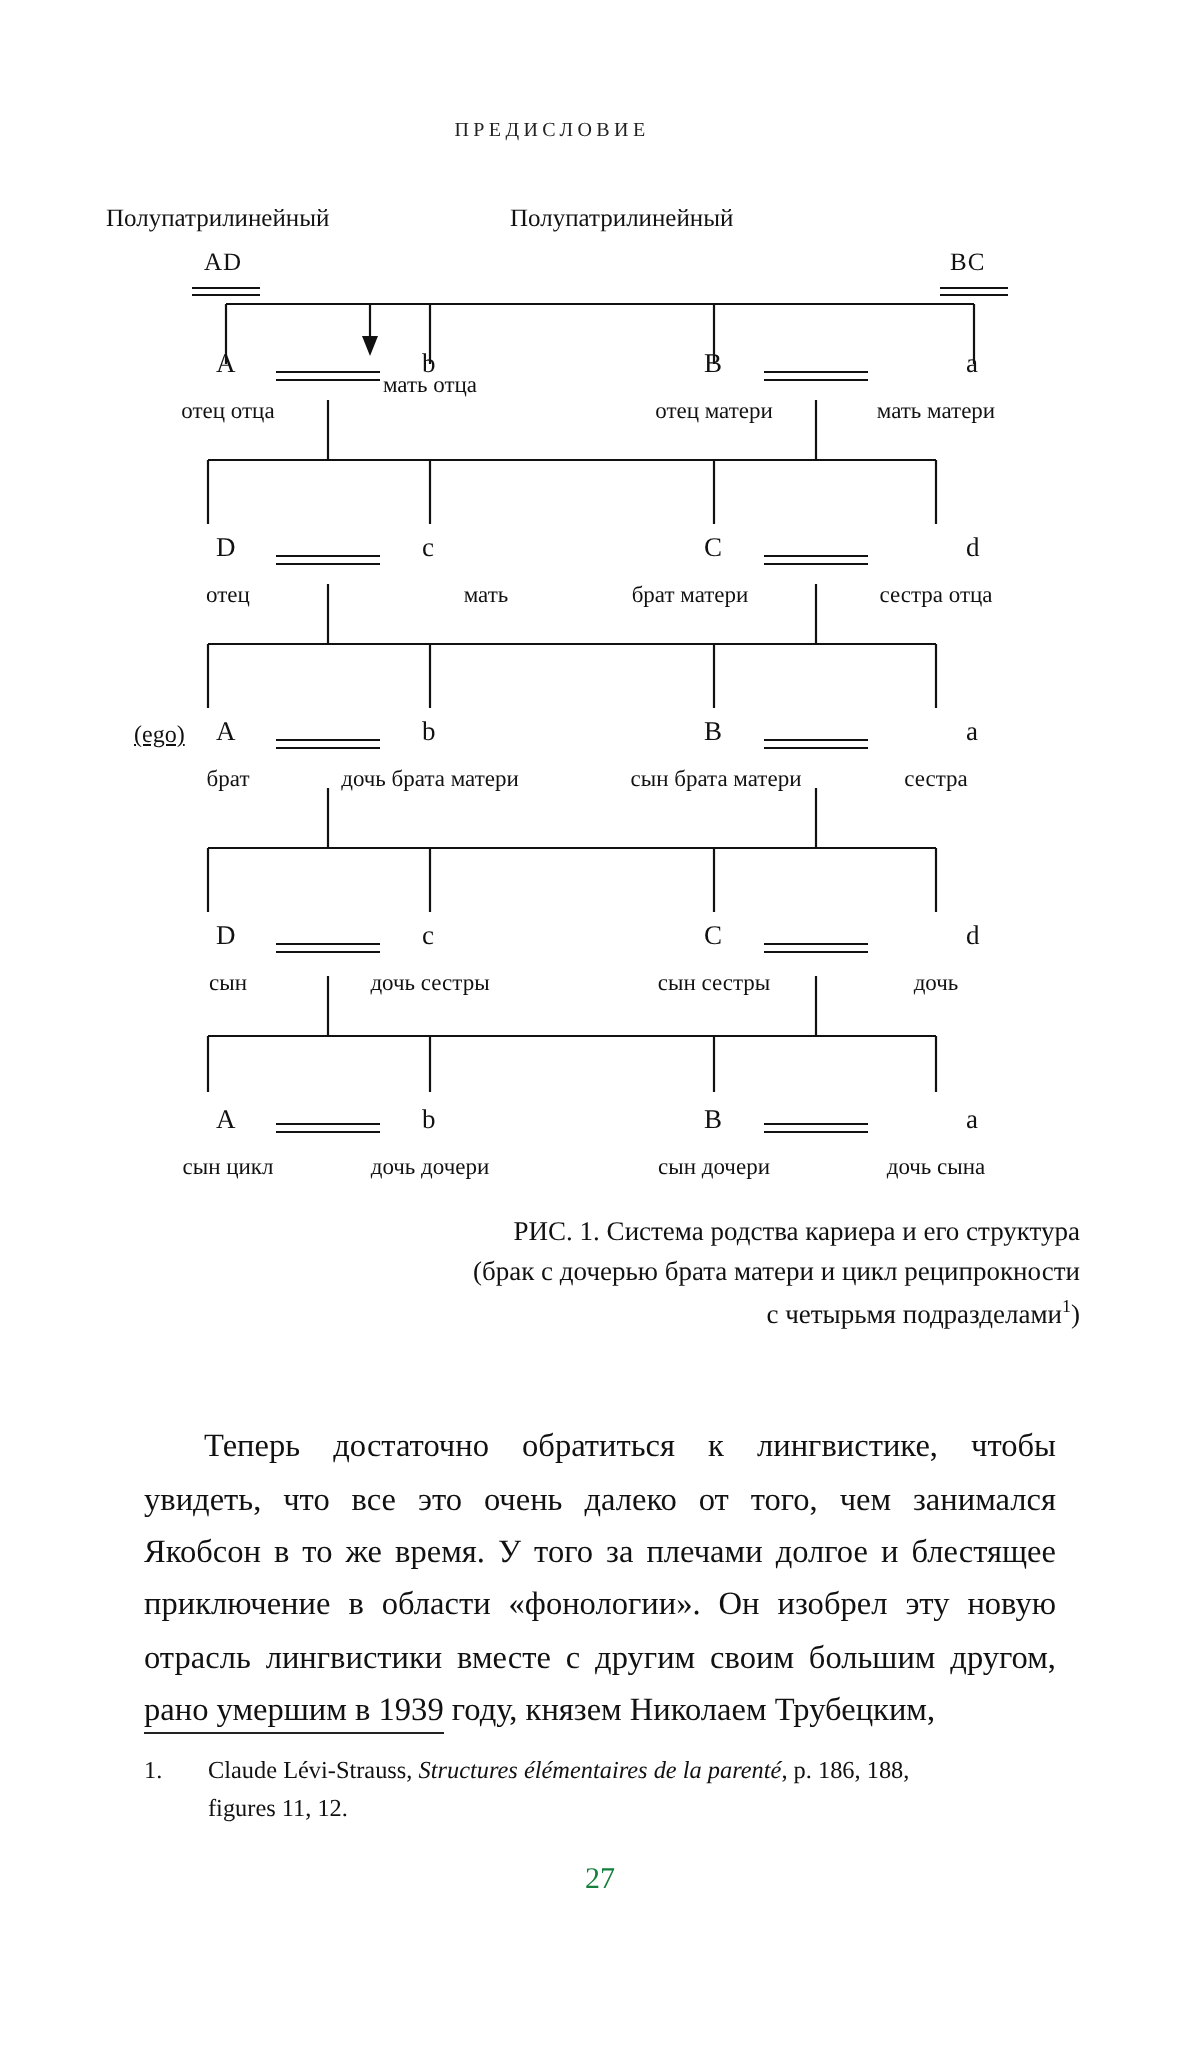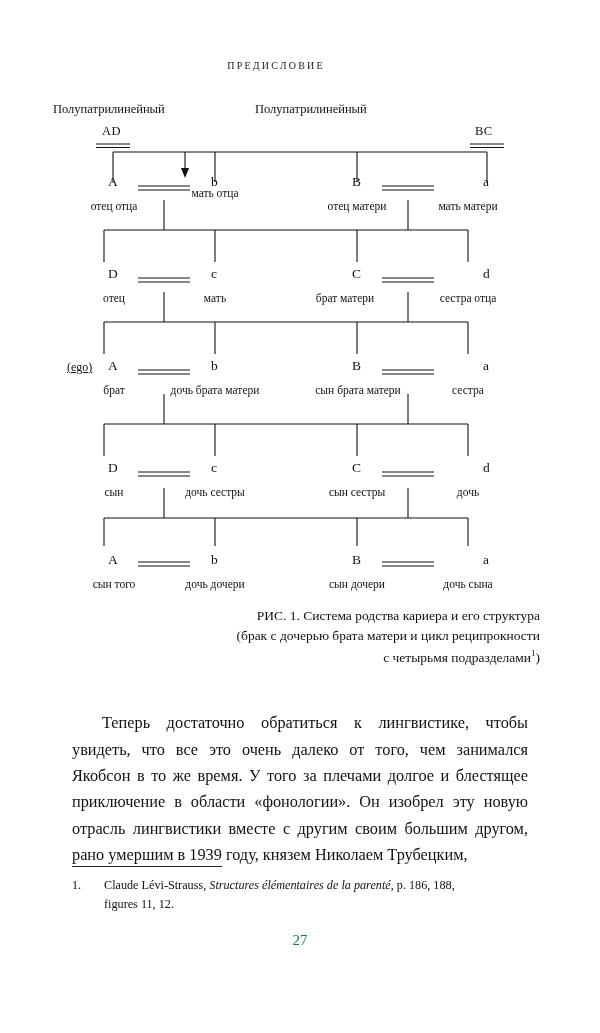--- a/index.html
+++ b/index.html
@@ -237,21 +237,21 @@
     <div class="lbl rel" style="left:4px; top:104px; width:100px;">отец отца</div>
     <div class="lbl rel" style="left:105px; top:91px; width:100px;">мать отца</div>
     <div class="lbl rel" style="left:247px; top:104px; width:100px;">отец матери</div>
     <div class="lbl rel" style="left:358px; top:104px; width:100px;">мать матери</div>
 
     <div class="lbl person" style="left:48px; top:170px;">D</div>
     <div class="lbl person" style="left:151px; top:170px;">c</div>
     <div class="lbl person" style="left:292px; top:170px;">C</div>
     <div class="lbl person" style="left:423px; top:170px;">d</div>
     <div class="lbl rel" style="left:4px; top:196px; width:100px;">отец</div>
-    <div class="lbl rel" style="left:105px; top:196px; width:100px;">мать</div>
+    <div class="lbl rel" style="left:105px; top:196px; width:100px;padding-left:28px;">мать</div>
     <div class="lbl rel" style="left:235px; top:196px; width:100px;">брат матери</div>
     <div class="lbl rel" style="left:358px; top:196px; width:100px;">сестра отца</div>
 
     <div class="lbl ego" style="left:7px; top:264px;text-decoration:underline;">(ego)</div>
     <div class="lbl person" style="left:48px; top:262px;">A</div>
     <div class="lbl person" style="left:151px; top:262px;">b</div>
     <div class="lbl person" style="left:292px; top:262px;">B</div>
     <div class="lbl person" style="left:423px; top:262px;">a</div>
     <div class="lbl rel" style="left:4px; top:288px; width:100px;">брат</div>
     <div class="lbl rel" style="left:110px; top:288px; width:90px;">дочь брата матери</div>
@@ -264,21 +264,21 @@
     <div class="lbl person" style="left:423px; top:364px;">d</div>
     <div class="lbl rel" style="left:4px; top:390px; width:100px;">сын</div>
     <div class="lbl rel" style="left:105px; top:390px; width:100px;">дочь сестры</div>
     <div class="lbl rel" style="left:247px; top:390px; width:100px;">сын сестры</div>
     <div class="lbl rel" style="left:358px; top:390px; width:100px;">дочь</div>
 
     <div class="lbl person" style="left:48px; top:456px;">A</div>
     <div class="lbl person" style="left:151px; top:456px;">b</div>
     <div class="lbl person" style="left:292px; top:456px;">B</div>
     <div class="lbl person" style="left:423px; top:456px;">a</div>
-    <div class="lbl rel" style="left:4px; top:482px; width:100px;">сын того</div>
+    <div class="lbl rel" style="left:4px; top:482px; width:100px;">сын цикл</div>
     <div class="lbl rel" style="left:105px; top:482px; width:100px;">дочь дочери</div>
     <div class="lbl rel" style="left:247px; top:482px; width:100px;">сын дочери</div>
     <div class="lbl rel" style="left:358px; top:482px; width:100px;">дочь сына</div>
 
   </div>
 
   <div class="caption">
     <div>РИС. 1. Система родства кариера и его структура</div>
     <div>(брак с дочерью брата матери и цикл реципрокности</div>
     <div><span>с четырьмя подразделами</span><sup>1</sup><span>)</span></div>

